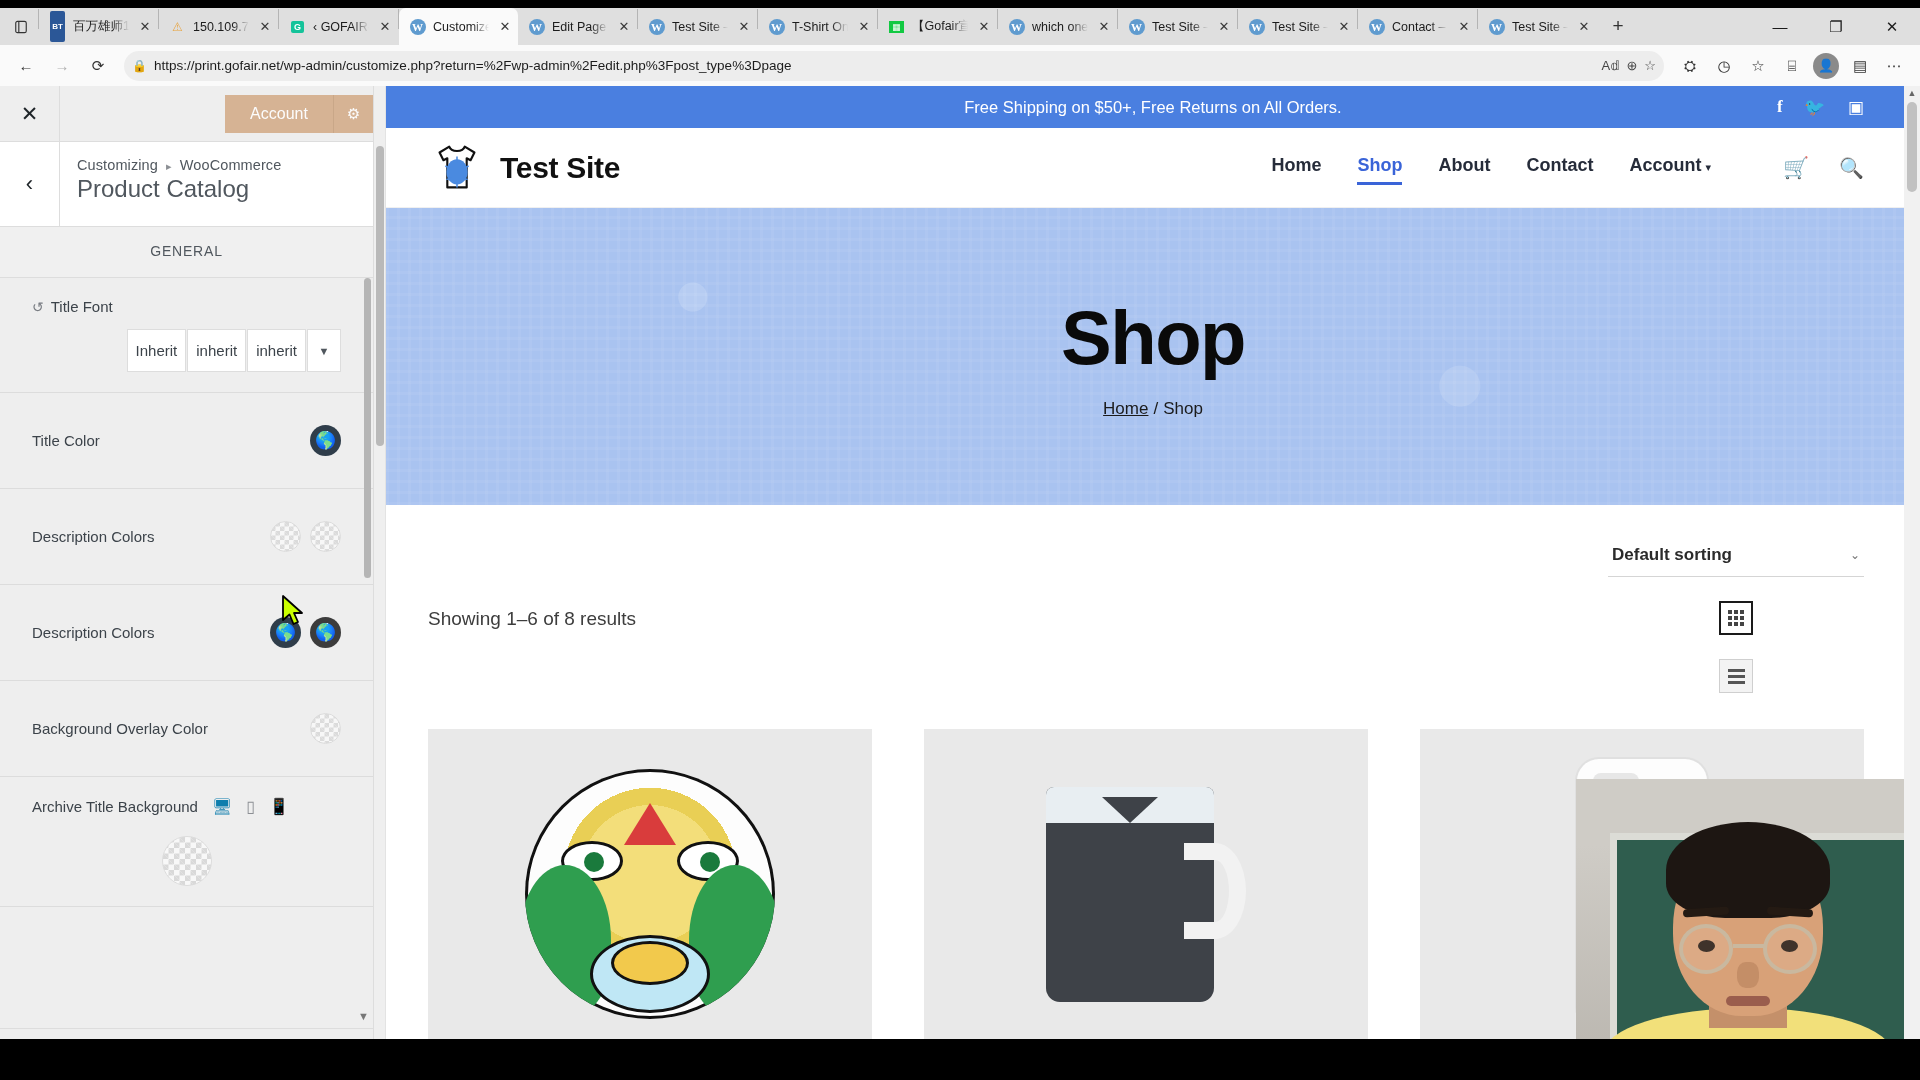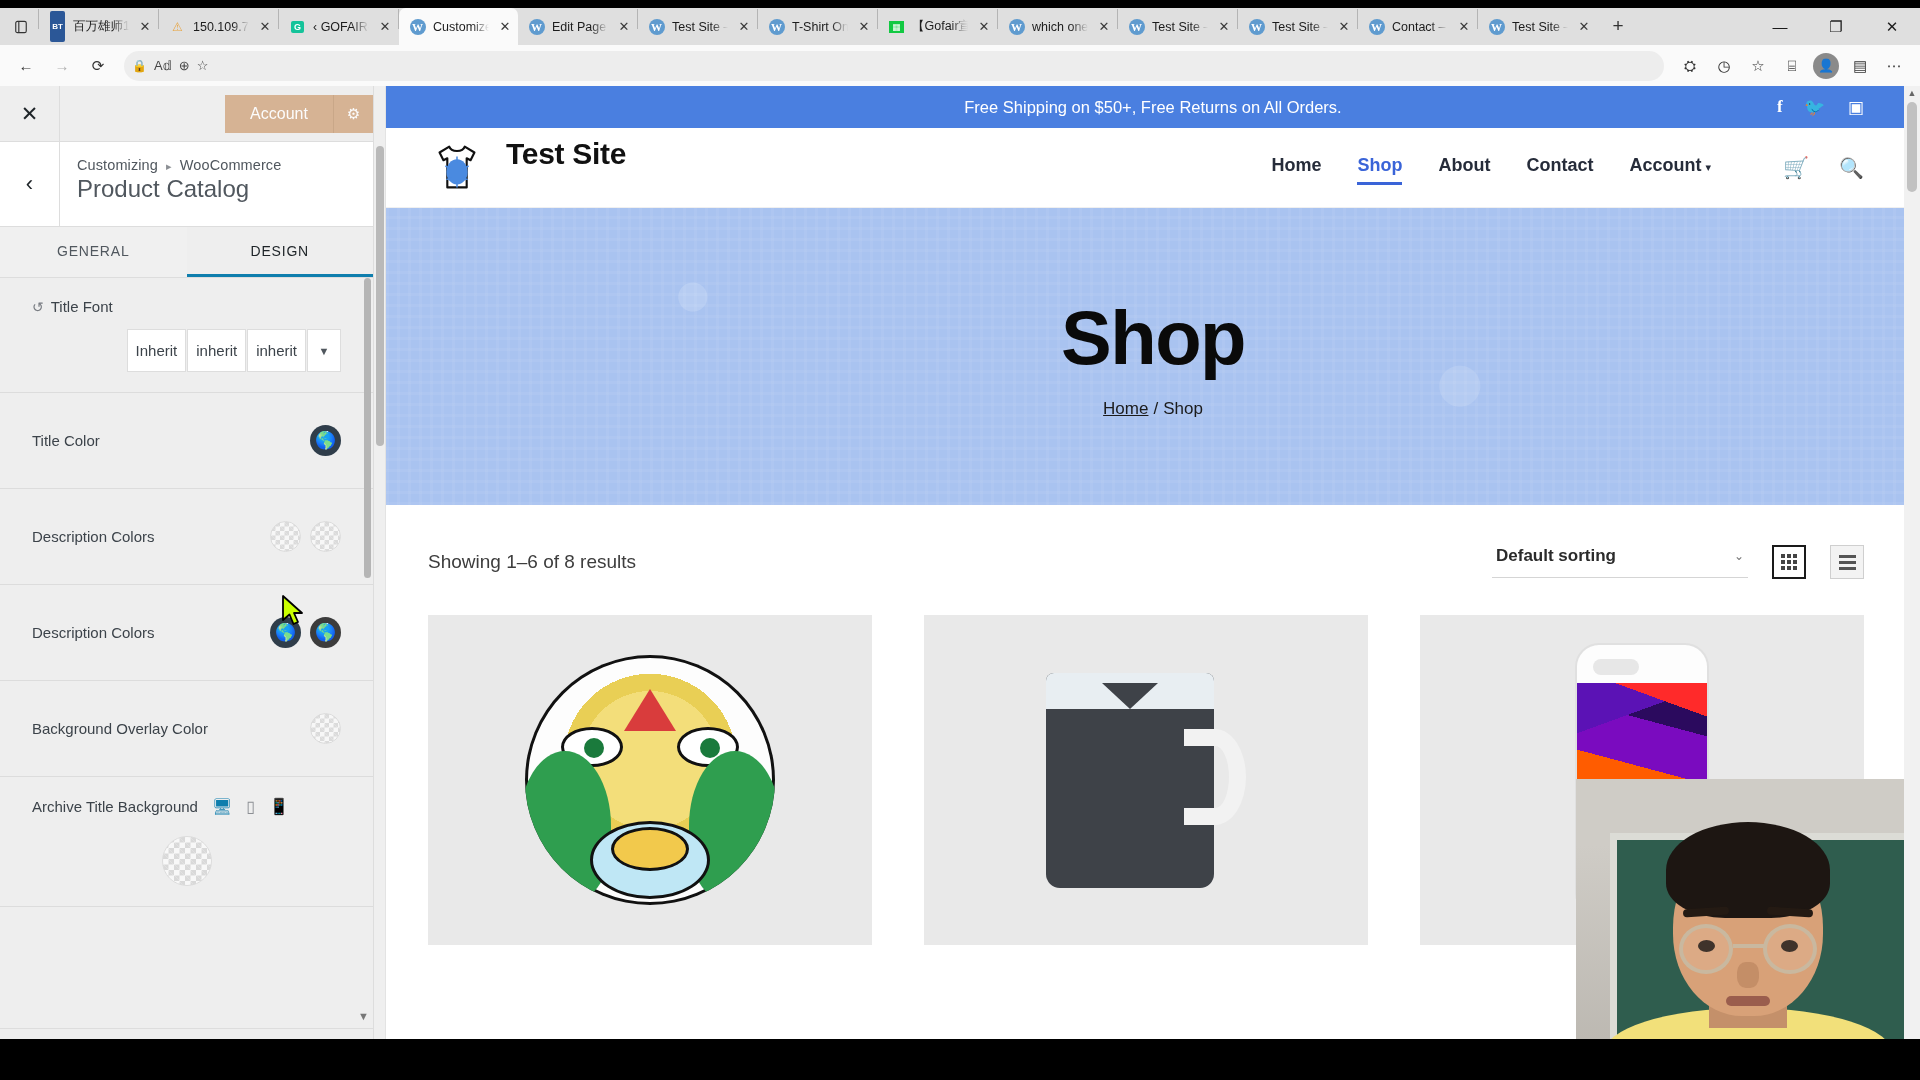--- a/index.html
+++ b/index.html
@@ -251,21 +251,21 @@
   }
   .promo-socials {
     position: absolute; right: 56px; top: 0; height: 42px;
     display: flex; align-items: center; gap: 22px; color: #fff; font-size: 17px;
   }
 
   .site-header {
     height: 80px; background: #fff; display: flex; align-items: center;
     padding: 0 56px 0 40px; border-bottom: 1px solid #f0f0f0;
   }
-  .brand { display: flex; gap: 18px; }
+  .brand { display: flex; align-items: center; gap: 12px; }
   .brand-logo { width: 62px; height: 62px; position: relative; }
   .brand-name { font-size: 30px; font-weight: bold; color: #111; letter-spacing: -.3px; }
   .site-nav { margin-left: auto; display: flex; align-items: center; gap: 36px; }
   .nav-item {
     font-size: 18px; font-weight: bold; color: #262c3a;
     position: relative; padding-bottom: 4px;
   }
   .nav-item.active { color: #3a64d8; }
   .nav-item.active::after {
     content: ""; position: absolute; left: 0; right: 0; bottom: -5px; height: 3px; background: #3a64d8;
@@ -290,21 +290,21 @@
   }
   .hero-title { font-size: 76px; font-weight: 800; color: #0a0a0a; position: relative; letter-spacing: -1.5px; }
   .hero-crumbs { margin-top: 18px; font-size: 17px; color: #1b1b1b; position: relative; }
   .hero-crumbs a { color: #1b1b1b; text-decoration: underline; }
   .hero-crumbs .slash { margin: 0 5px; }
 
   .shop-toolbar {
     display: flex; align-items: center; padding: 40px 56px 0 42px;
   }
   .results-text { font-size: 19px; color: #3d3d3d; }
-  .shop-tools { margin-left: auto; display: flex; align-items: center; gap: 24px; }
+  .shop-tools { margin-left: auto; display: flex; align-items: center; gap: 24px; flex-direction: column; }
   .sort-select {
     width: 256px; border-bottom: 1px solid #d5d5d5; padding: 0 4px 11px 4px;
     display: flex; align-items: center; font-size: 17px; font-weight: bold; color: #2b2b2b;
   }
   .sort-caret { margin-left: auto; font-size: 12px; font-weight: normal; color: #777; }
   .view-btn {
     width: 34px; height: 34px; border: 1px solid #cfcfcf; background: #f3f3f3;
     display: flex; align-items: center; justify-content: center; color: #555;
   }
   .view-btn.active { border: 2px solid #1a1a1a; background: #fff; color: #222; }
@@ -536,20 +536,21 @@
       <div class="winbtn close">✕</div>
     </div>
   </div>
 
   <div class="toolbar">
     <div class="tbtn">←</div>
     <div class="tbtn dim">→</div>
     <div class="tbtn">⟳</div>
     <div class="urlbar">
       <span style="font-size:12px;color:#444;">🔒</span>
+      <span class="urltext">https://print.gofair.net/wp-admin/customize.php?return=%2Fwp-admin%2Fedit.php%3Fpost_type%3Dpage</span>
       <span style="font-size:13px;color:#444;">A𝕕</span>
       <span style="font-size:13px;color:#444;">⊕</span>
       <span style="font-size:13px;color:#444;">☆</span>
     </div>
     <div class="tb-right">
       <div class="tbtn">⛭</div>
       <div class="tbtn">◷</div>
       <div class="tbtn">☆</div>
       <div class="tbtn">⌸</div>
       <div class="tbtn">
@@ -579,21 +580,20 @@
             <span>Customizing</span>
             <span class="sep">▸</span>
             <span>WooCommerce</span>
           </div>
           <div class="cz-panel-title">Product Catalog</div>
         </div>
       </div>
 
       <div class="cz-tabs">
         <div class="cz-tab">GENERAL</div>
-        <div class="cz-tab active">DESIGN</div>
       </div>
 
 
       <div class="cz-body">
         <div class="cz-scroll">
 
           <div class="cz-row tall" style="flex-direction:column;align-items:stretch;gap:14px;">
             <div class="cz-label">
               <span class="reset-ico">↺</span>
               <span>Title Font</span>

